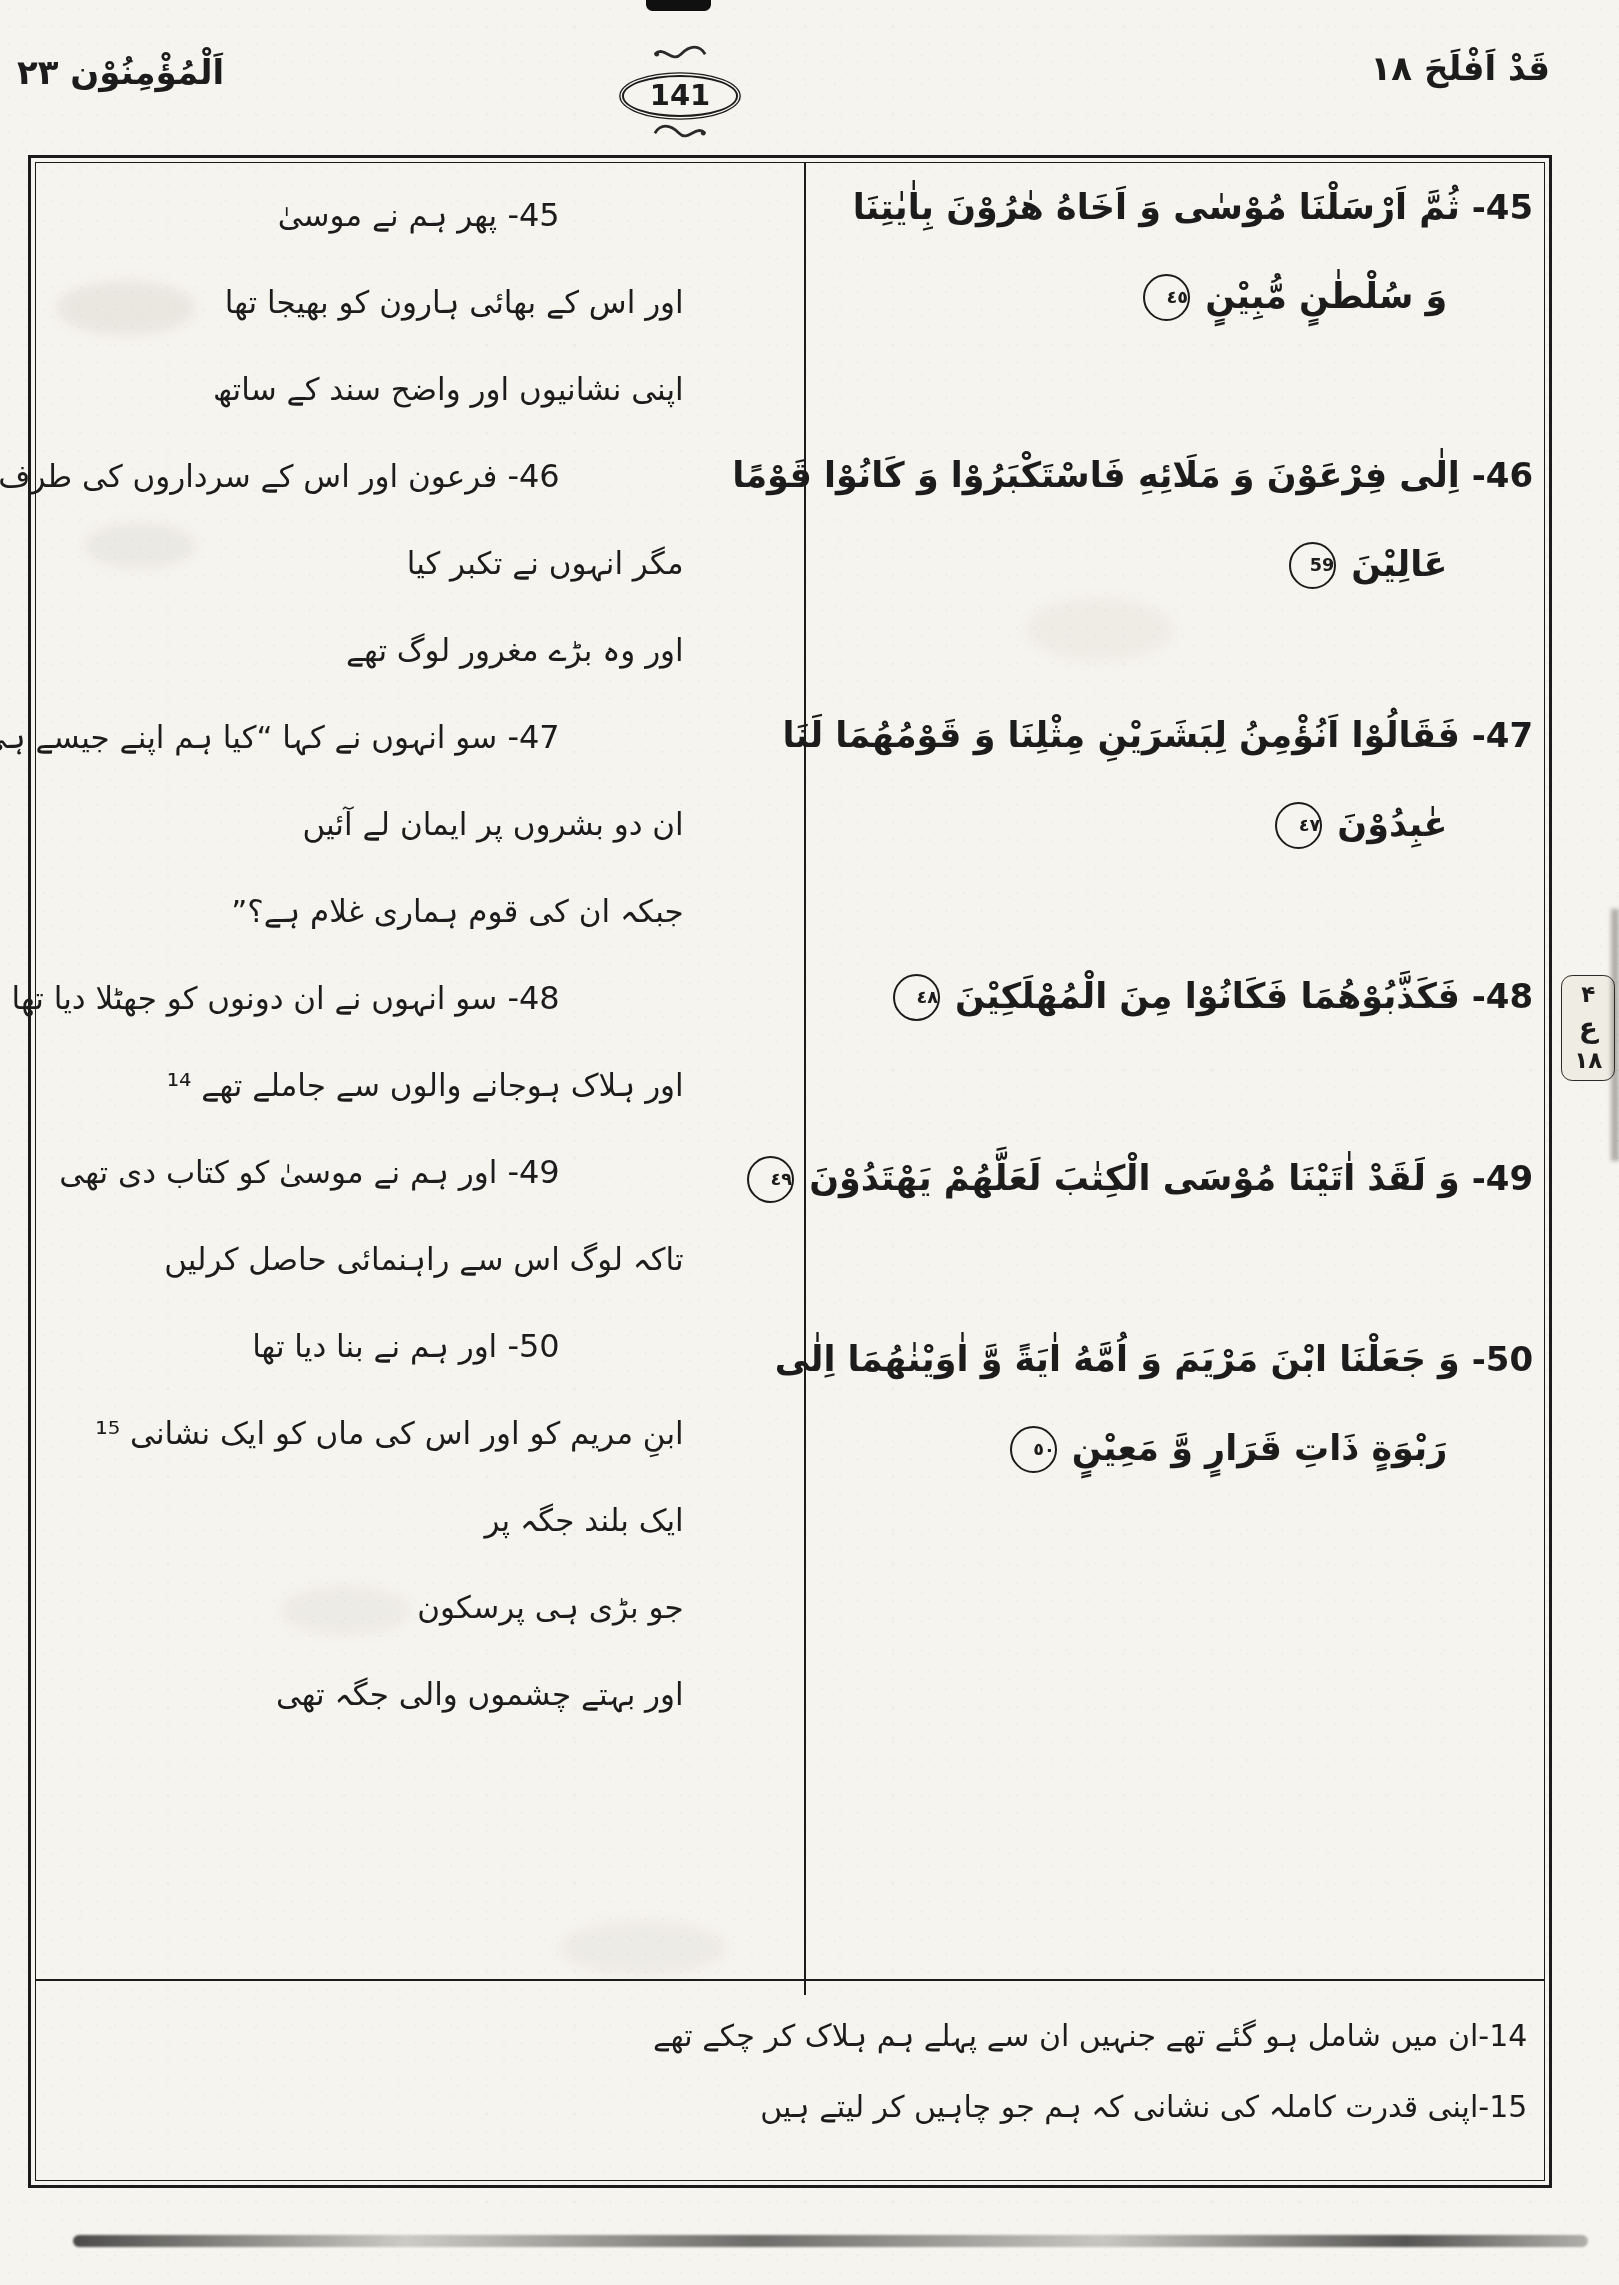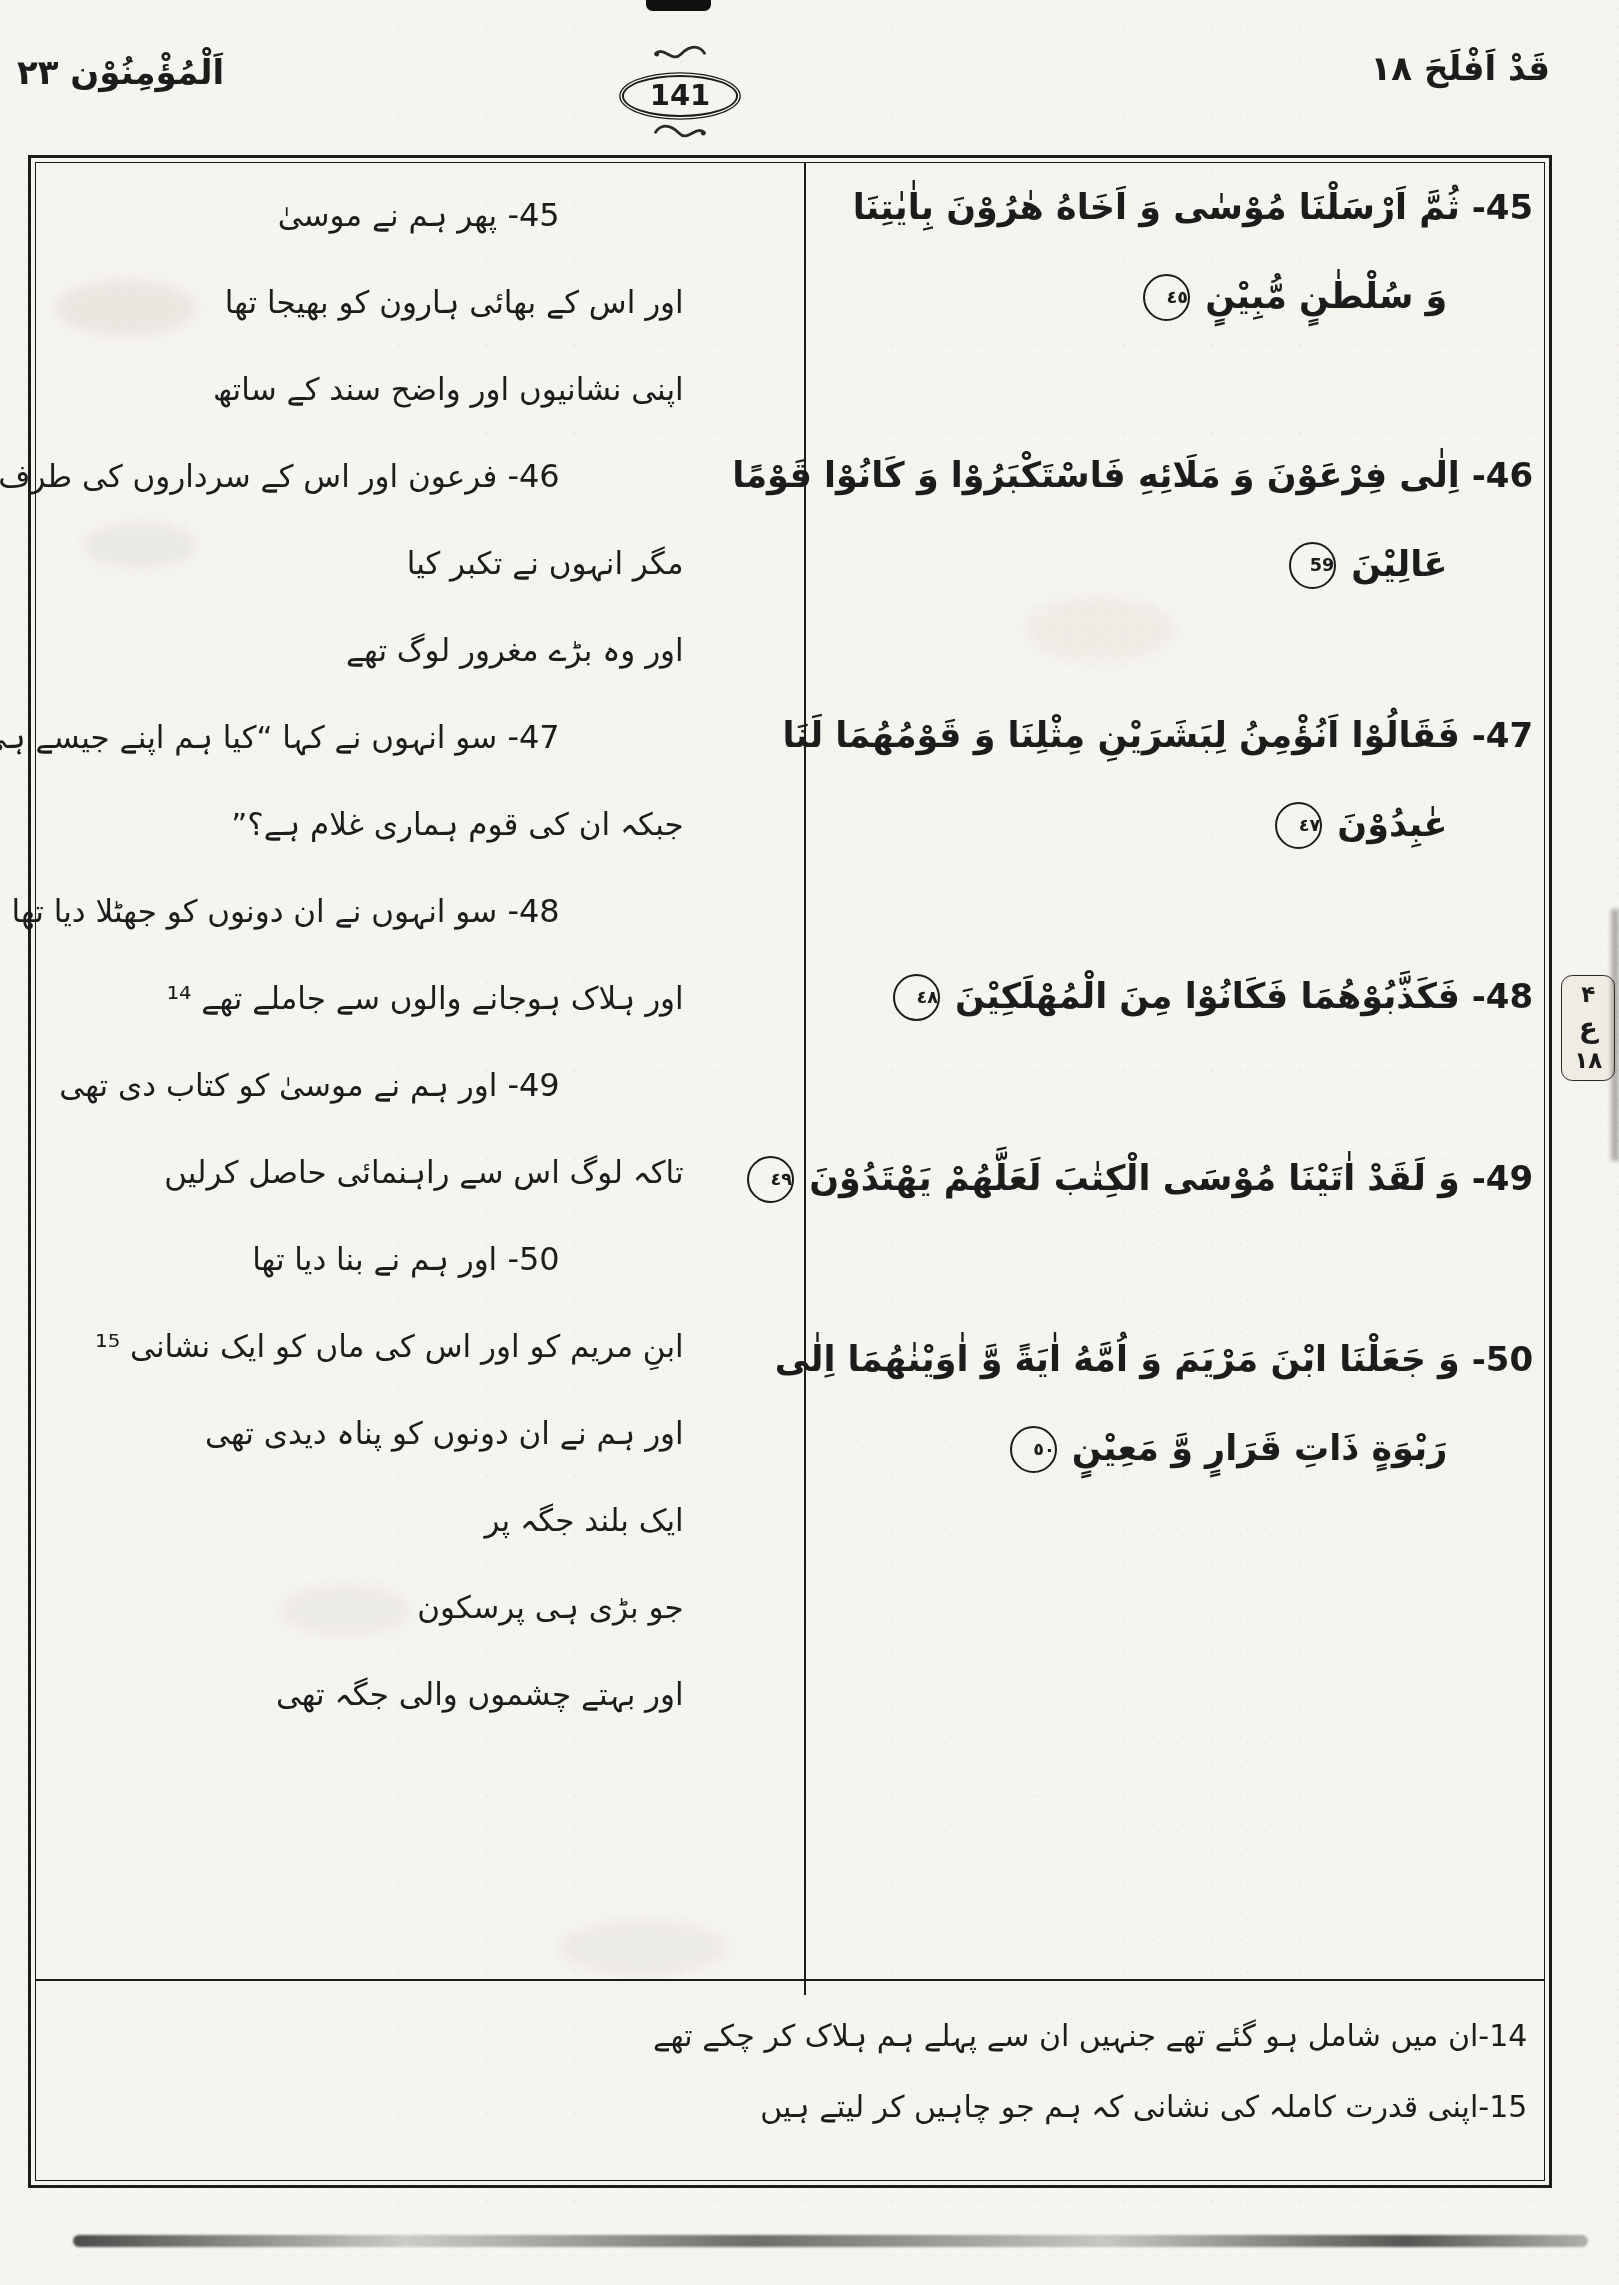--- a/index.html
+++ b/index.html
@@ -142,28 +142,28 @@
         </div>
 
         <div class="col-urdu">
           <div class="tline num-line"><span class="tnum">45- </span><span>پھر ہم نے موسیٰ</span></div>
           <div class="tline"><span>اور اس کے بھائی ہارون کو بھیجا تھا</span></div>
           <div class="tline"><span>اپنی نشانیوں اور واضح سند کے ساتھ</span></div>
           <div class="tline num-line"><span class="tnum">46- </span><span>فرعون اور اس کے سرداروں کی طرف</span></div>
           <div class="tline"><span>مگر انہوں نے تکبر کیا</span></div>
           <div class="tline"><span>اور وہ بڑے مغرور لوگ تھے</span></div>
           <div class="tline num-line"><span class="tnum">47- </span><span>سو انہوں نے کہا “کیا ہم اپنے جیسے ہی</span></div>
+          <div class="tline"><span>ان دو بشروں پر ایمان لے آئیں</span></div>
           <div class="tline"><span>جبکہ ان کی قوم ہماری غلام ہے؟”</span></div>
           <div class="tline num-line"><span class="tnum">48- </span><span>سو انہوں نے ان دونوں کو جھٹلا دیا تھا</span></div>
           <div class="tline"><span>اور ہلاک ہوجانے والوں سے جاملے تھے ¹⁴</span></div>
           <div class="tline num-line"><span class="tnum">49- </span><span>اور ہم نے موسیٰ کو کتاب دی تھی</span></div>
           <div class="tline"><span>تاکہ لوگ اس سے راہنمائی حاصل کرلیں</span></div>
           <div class="tline num-line"><span class="tnum">50- </span><span>اور ہم نے بنا دیا تھا</span></div>
           <div class="tline"><span>ابنِ مریم کو اور اس کی ماں کو ایک نشانی ¹⁵</span></div>
-          <div class="tline"><span>اور ہم نے ان دونوں کو پناہ دیدی تھی</span></div>
           <div class="tline"><span>ایک بلند جگہ پر</span></div>
           <div class="tline"><span>جو بڑی ہی پرسکون</span></div>
           <div class="tline"><span>اور بہتے چشموں والی جگہ تھی</span></div>
         </div>
 
       </div>
 
       <div class="footnotes">
         <div class="fnote">14-ان میں شامل ہو گئے تھے جنہیں ان سے پہلے ہم ہلاک کر چکے تھے</div>
         <div class="fnote">15-اپنی قدرت کاملہ کی نشانی کہ ہم جو چاہیں کر لیتے ہیں</div>

